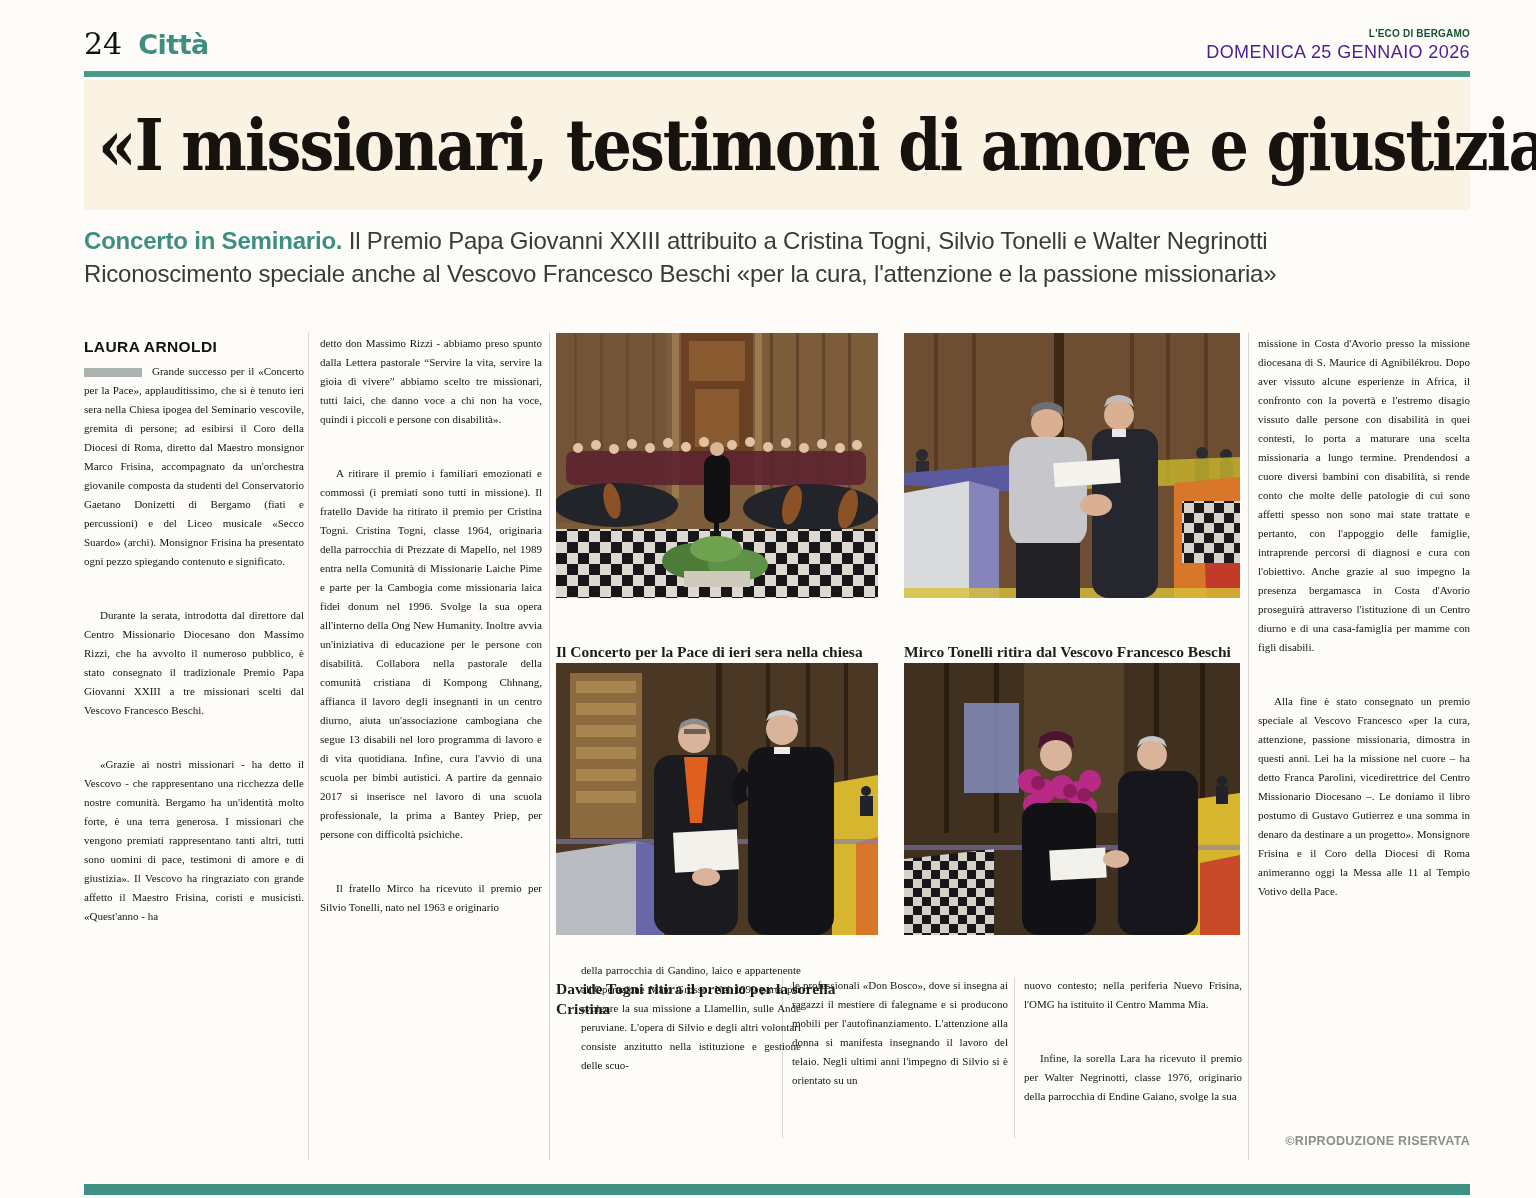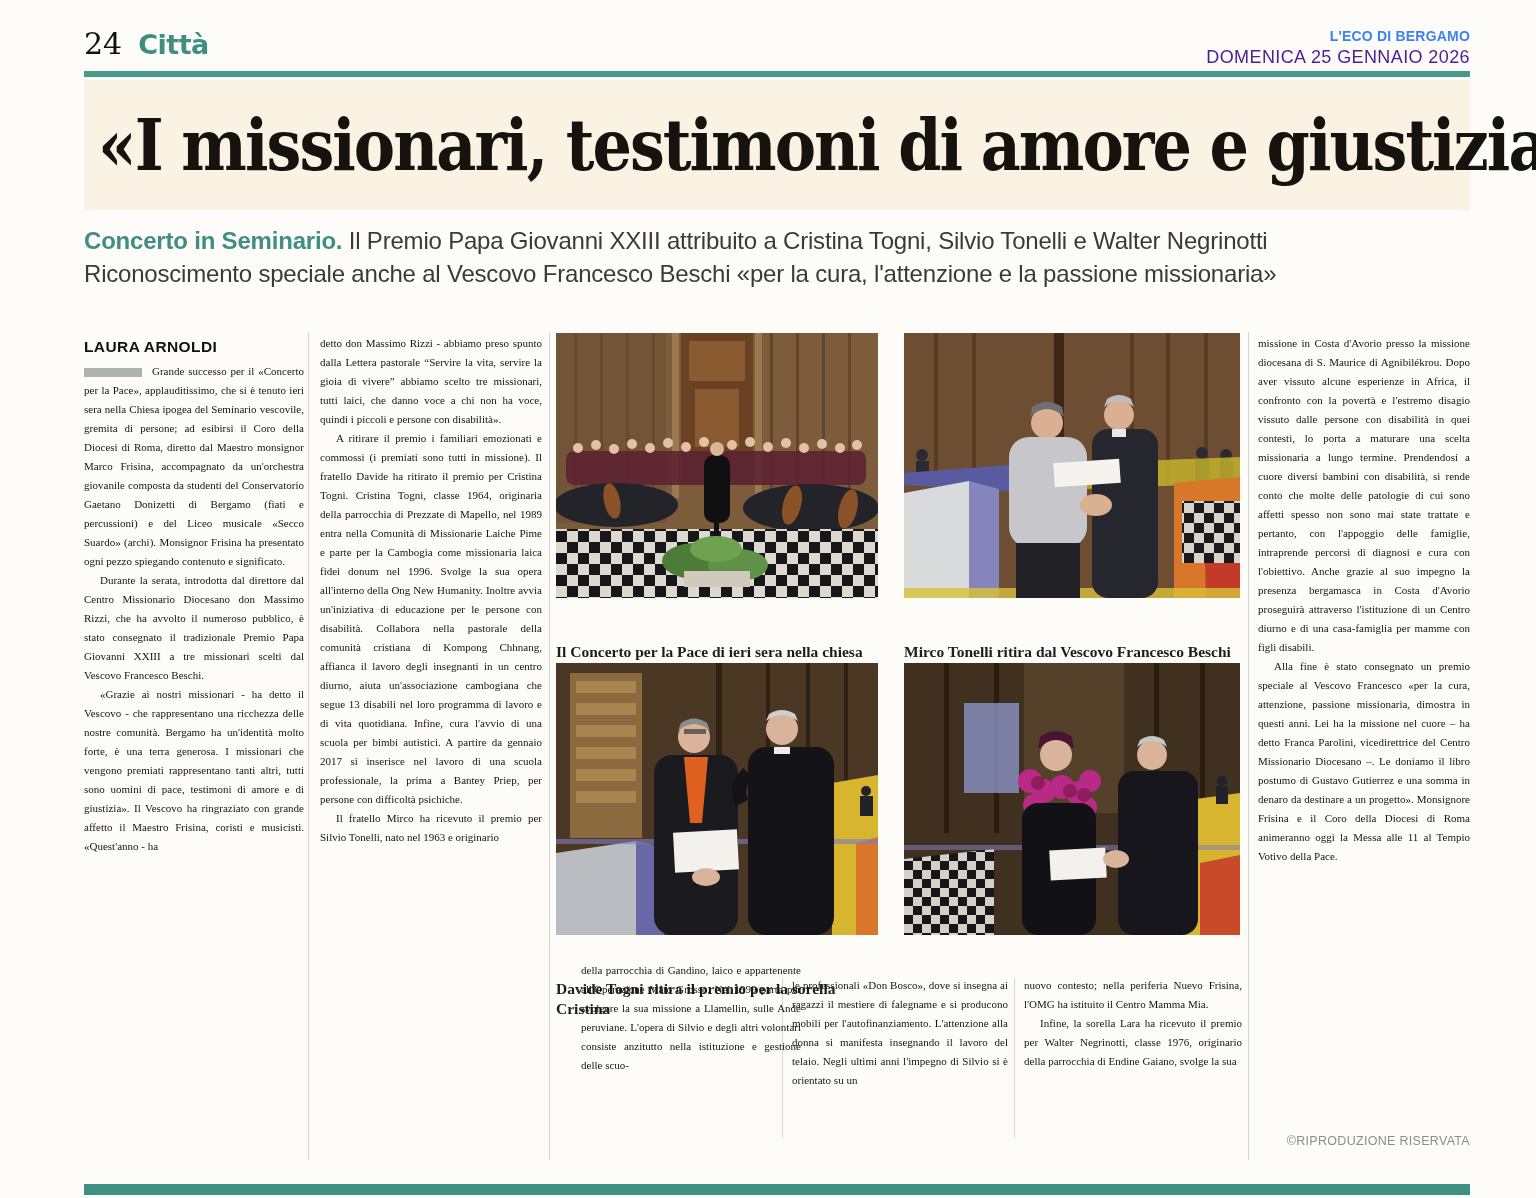--- a/index.html
+++ b/index.html
@@ -7,52 +7,52 @@
     position:relative; width:1536px; height:1198px; margin:0 auto;
     background:#fdfcf9; overflow:hidden;
     font-family:"Liberation Serif", serif; color:#151515;
   }
   .abs { position:absolute; }
 
   
   .pagenum { font-family:"DejaVu Serif", serif; font-size:30px; font-weight:400; color:#111; }
   .section-name { font-family:"DejaVu Sans", sans-serif; font-size:27px; font-weight:800; color:#3f8e80; letter-spacing:-0.5px; }
   .mast { text-align:right; font-family:"Liberation Sans", sans-serif; }
-  .mast .title { font-size:14px; font-weight:800; color:#3b82f6; letter-spacing:0.2px; }
+  .mast .title { font-size:10px; font-weight:800; color:#14532d; letter-spacing:0.2px; }
   .mast .date  { font-size:18px; color:#4c1d95; margin-top:3px; letter-spacing:0.4px; }
 
   .rule-teal { background:#4a9a8b; }
 
   
   .band { background:#faf3e3; display:flex; align-items:center; }
   .headline {
     font-family:"DejaVu Serif", serif; font-weight:800; color:#16120d;
     font-size:62px; letter-spacing:-2px; white-space:nowrap;
     transform:scaleY(1.16); transform-origin:left center; padding-left:14px;
   }
 
   
   .standfirst { font-family:"Liberation Sans", sans-serif; font-size:24px; line-height:33px; color:#3a3a3a; letter-spacing:-0.2px; }
   .kicker { color:#3f8e80; font-weight:800; }
 
   
   .byline { font-family:"Liberation Sans", sans-serif; font-weight:800; font-size:15.5px; color:#111; letter-spacing:0.4px; }
   .col { text-align:justify; font-size:11px; line-height:19px; color:#141414; overflow:hidden; }
   .col p { margin:0; }
-  .col p.ind { text-indent:16px; }
+  .col p.ind { text-indent:16px;margin-top:35px; }
   .lead-bar { display:inline-block; width:58px; height:9px; background:#adb3b1; margin-right:10px; vertical-align:middle; }
   .vrule { width:1px; background:#d8d6d1; }
 
   
   .photo { overflow:hidden; background:#6b4e35; }
   .photo svg { display:block; width:100%; height:100%; }
   .caption { font-family:Liberation Serif, serif; font-size:15.5px; line-height:20px; font-weight:700; color:#1d1d1d;margin-top:40px; }
   .credit { font-weight:400; color:#a3a39f; font-size:13px; letter-spacing:0.5px; }
 
-  .copyright { font-family:"Liberation Sans", sans-serif; font-size:12.5px; color:#8d8d8a; text-align:right; letter-spacing:0.3px; }
+  .copyright { font-family:"Liberation Sans", sans-serif; font-size:12.5px; color:#8d8d8a; text-align:right; letter-spacing:0.3px;font-weight:bold; }
   .bottom-bar { background:#3f9183; }
 </style>
 </head>
 <body>
 
 <div class="page">
 
   <div class="abs" style="left:84px; top:26px; display:flex; align-items:baseline; gap:16px;justify-content:flex-end;">
     <span class="pagenum">24</span>
     <span class="section-name">Città</span>

